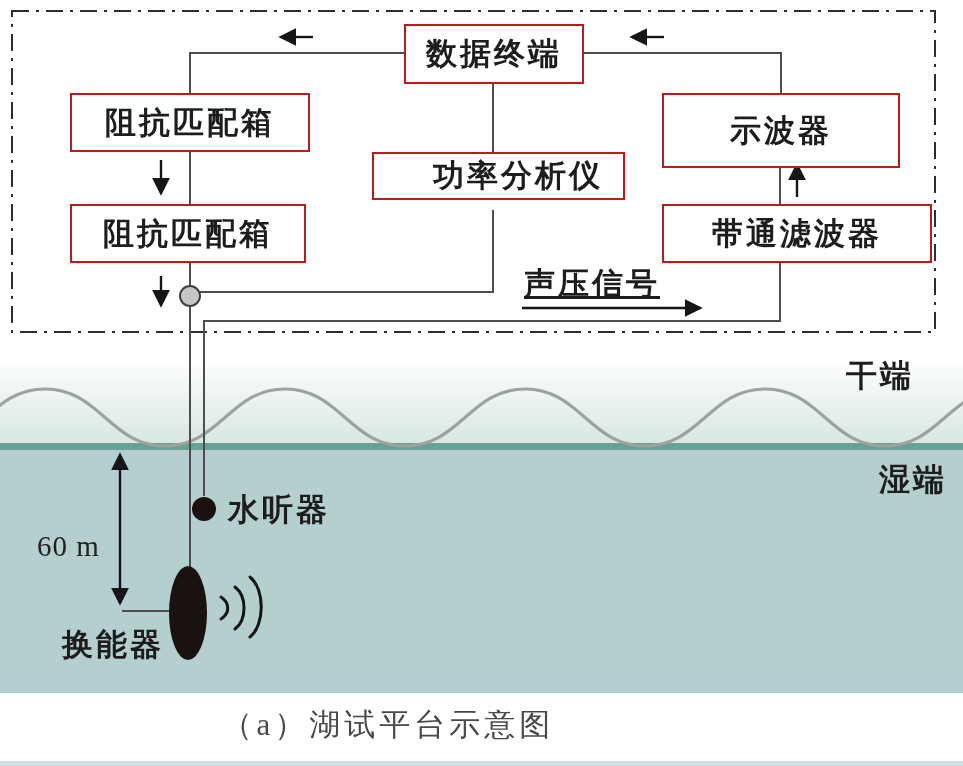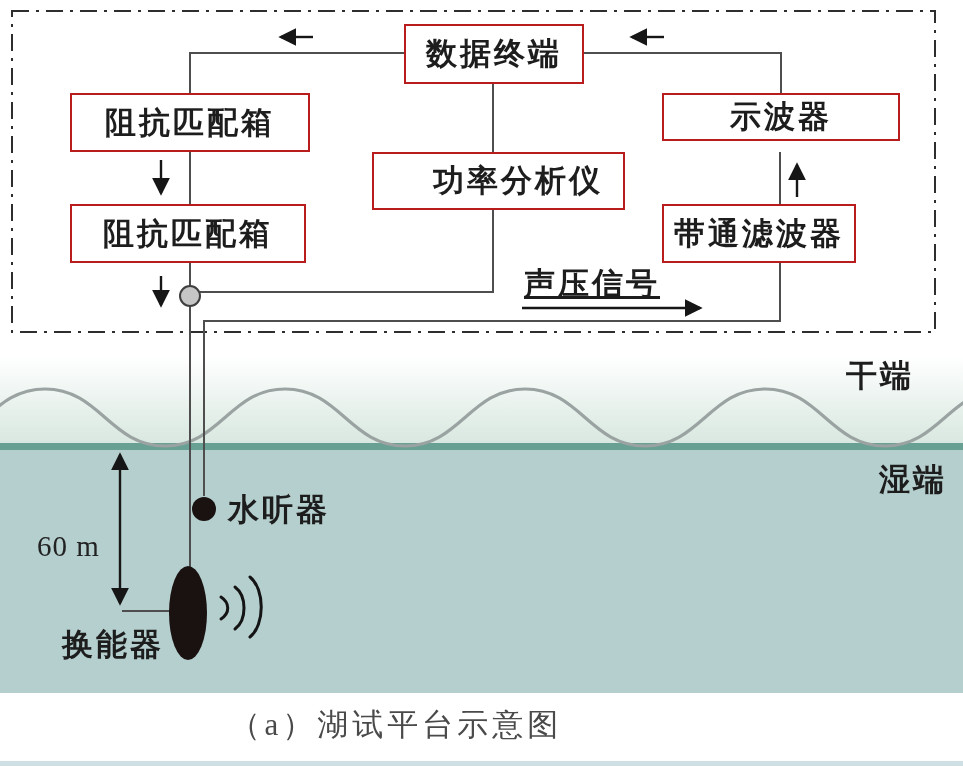--- a/index.html
+++ b/index.html
@@ -8,28 +8,28 @@
   .layer{position:absolute;left:0;top:0;}
   .box{position:absolute;background:#ffffff;border:2px solid #b91c1c;
        display:flex;align-items:center;justify-content:center;
        font-weight:bold;font-size:31px;color:#1d1d1d;letter-spacing:3px;
        box-sizing:border-box;white-space:nowrap;}
   .ann{position:absolute;font-weight:bold;font-size:31px;color:#1d1d1d;
        letter-spacing:3px;white-space:nowrap;}
   .depth{position:absolute;font-weight:normal;font-size:29px;color:#222;
          letter-spacing:1px;white-space:nowrap;margin-top:21px;}
   .caption{position:absolute;left:0;top:704px;width:776px;text-align:center;
-           font-size:31px;color:#4a4a4a;letter-spacing:4px;font-weight:normal;margin-left:8px;}
+           font-size:31px;color:#4a4a4a;letter-spacing:4px;font-weight:normal;}
   
   .b-pa {left:70px; top:93px; width:240px;height:59px;}
   .b-imb{left:70px; top:204px;width:236px;height:59px;}
   .b-dt {left:404px;top:24px; width:180px;height:60px;}
-  .b-pan{left:372px;top:152px;width:253px;height:58px;padding-left:39px;}
-  .b-osc{left:662px;top:93px; width:238px;height:48px;}
-  .b-bpf{left:662px;top:204px;width:194px;height:59px;}
+  .b-pan{left:372px;top:152px;width:253px;height:48px;padding-left:39px;}
+  .b-osc{left:662px;top:93px; width:238px;height:75px;}
+  .b-bpf{left:662px;top:204px;width:270px;height:59px;}
 </style>
 </head>
 <body>
 
 <div class="stage">
 
   <svg class="layer" width="963" height="766" viewBox="0 0 963 766">
     <defs>
       <linearGradient id="skyGrad" x1="0" y1="0" x2="0" y2="1">
         <stop offset="0" stop-color="#ffffff"></stop>

